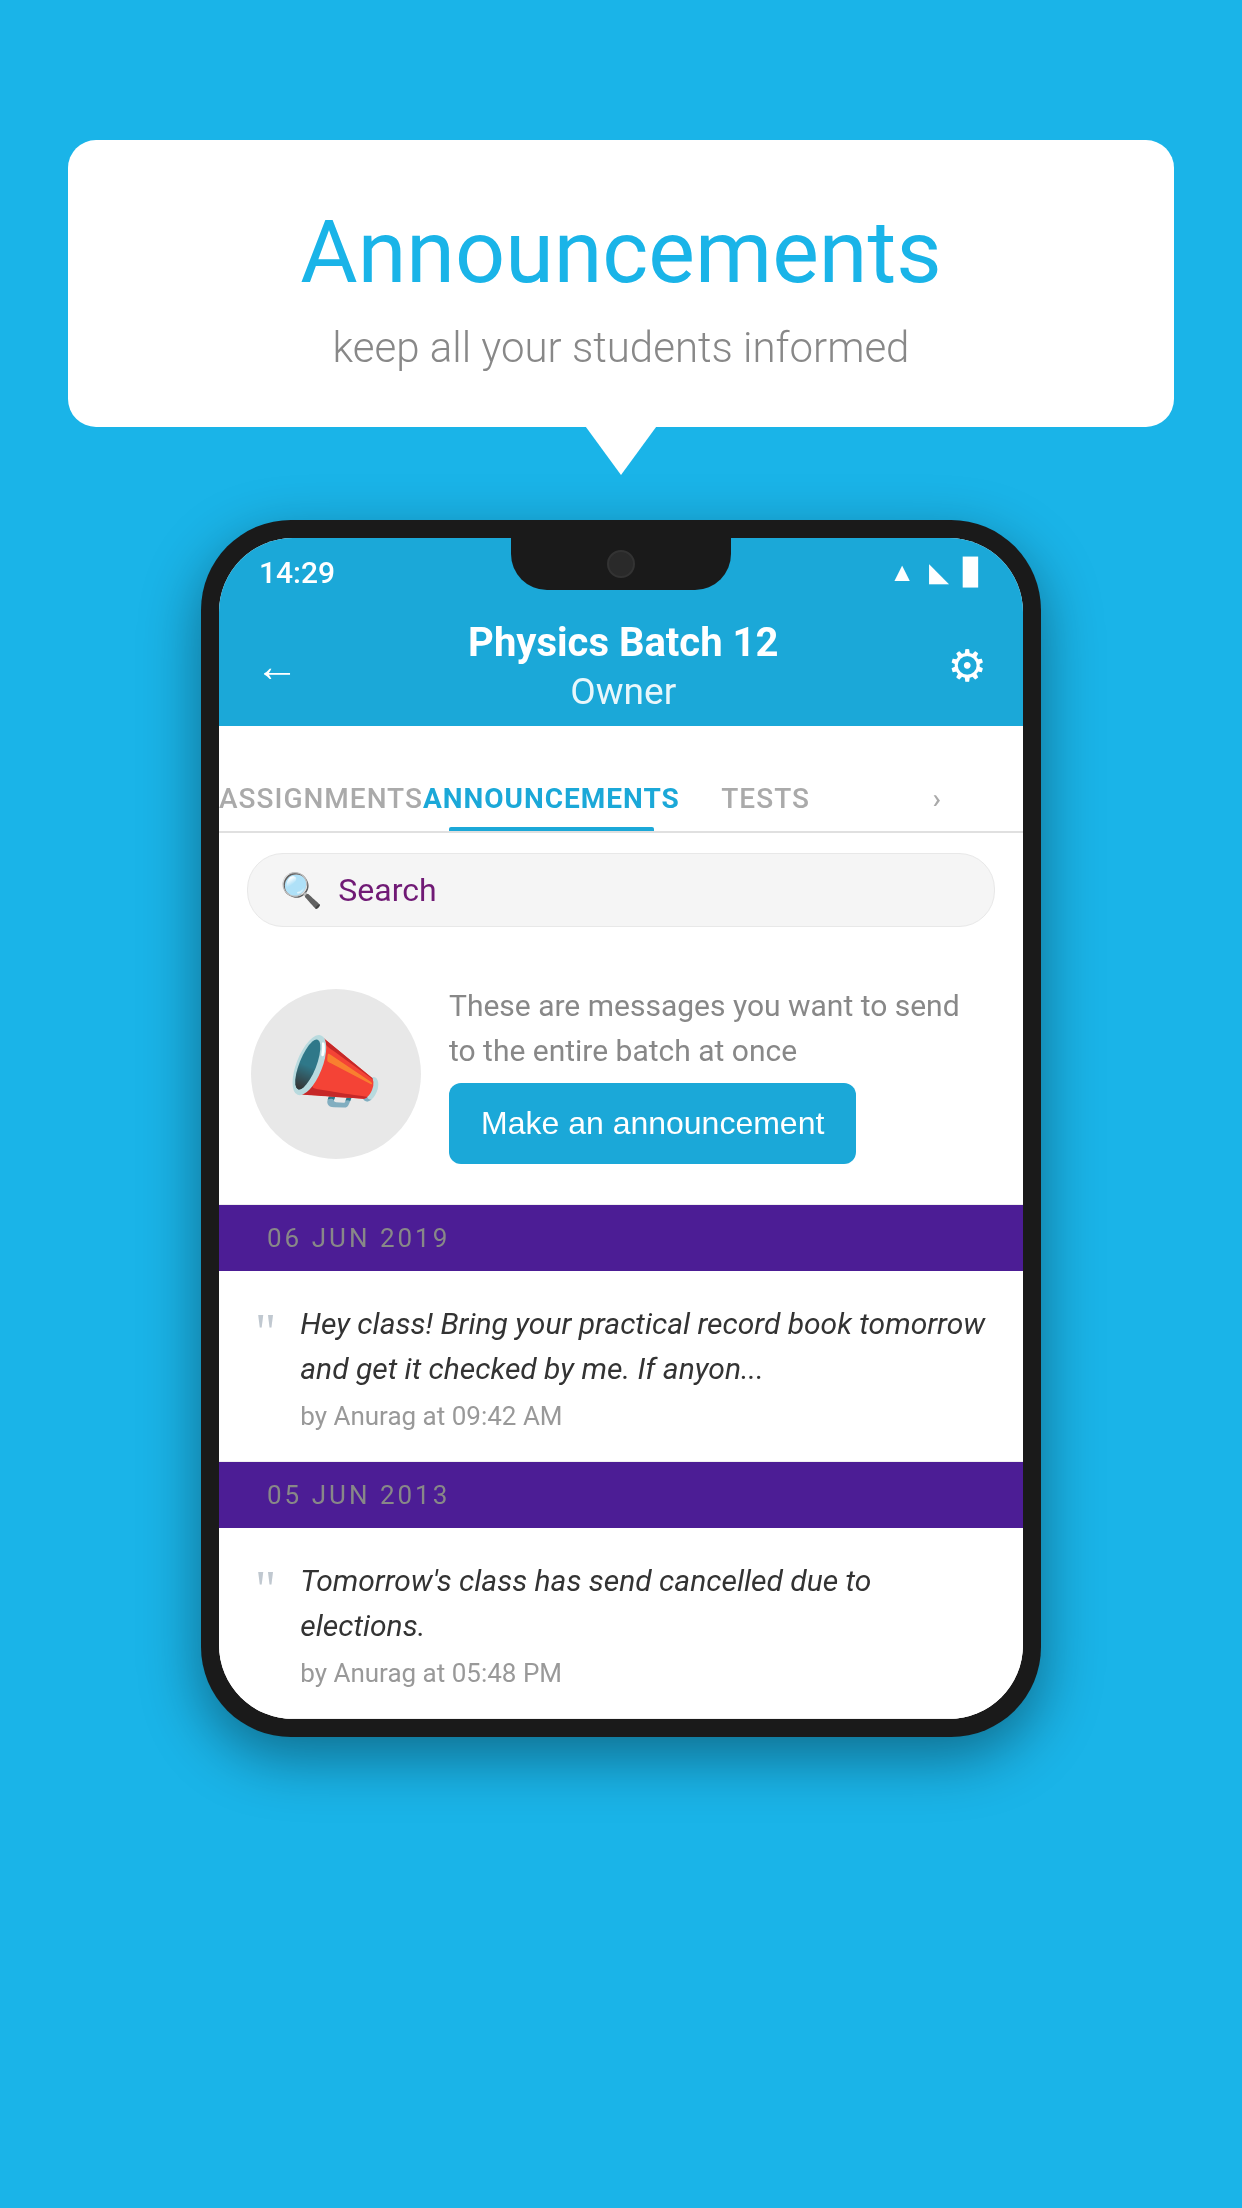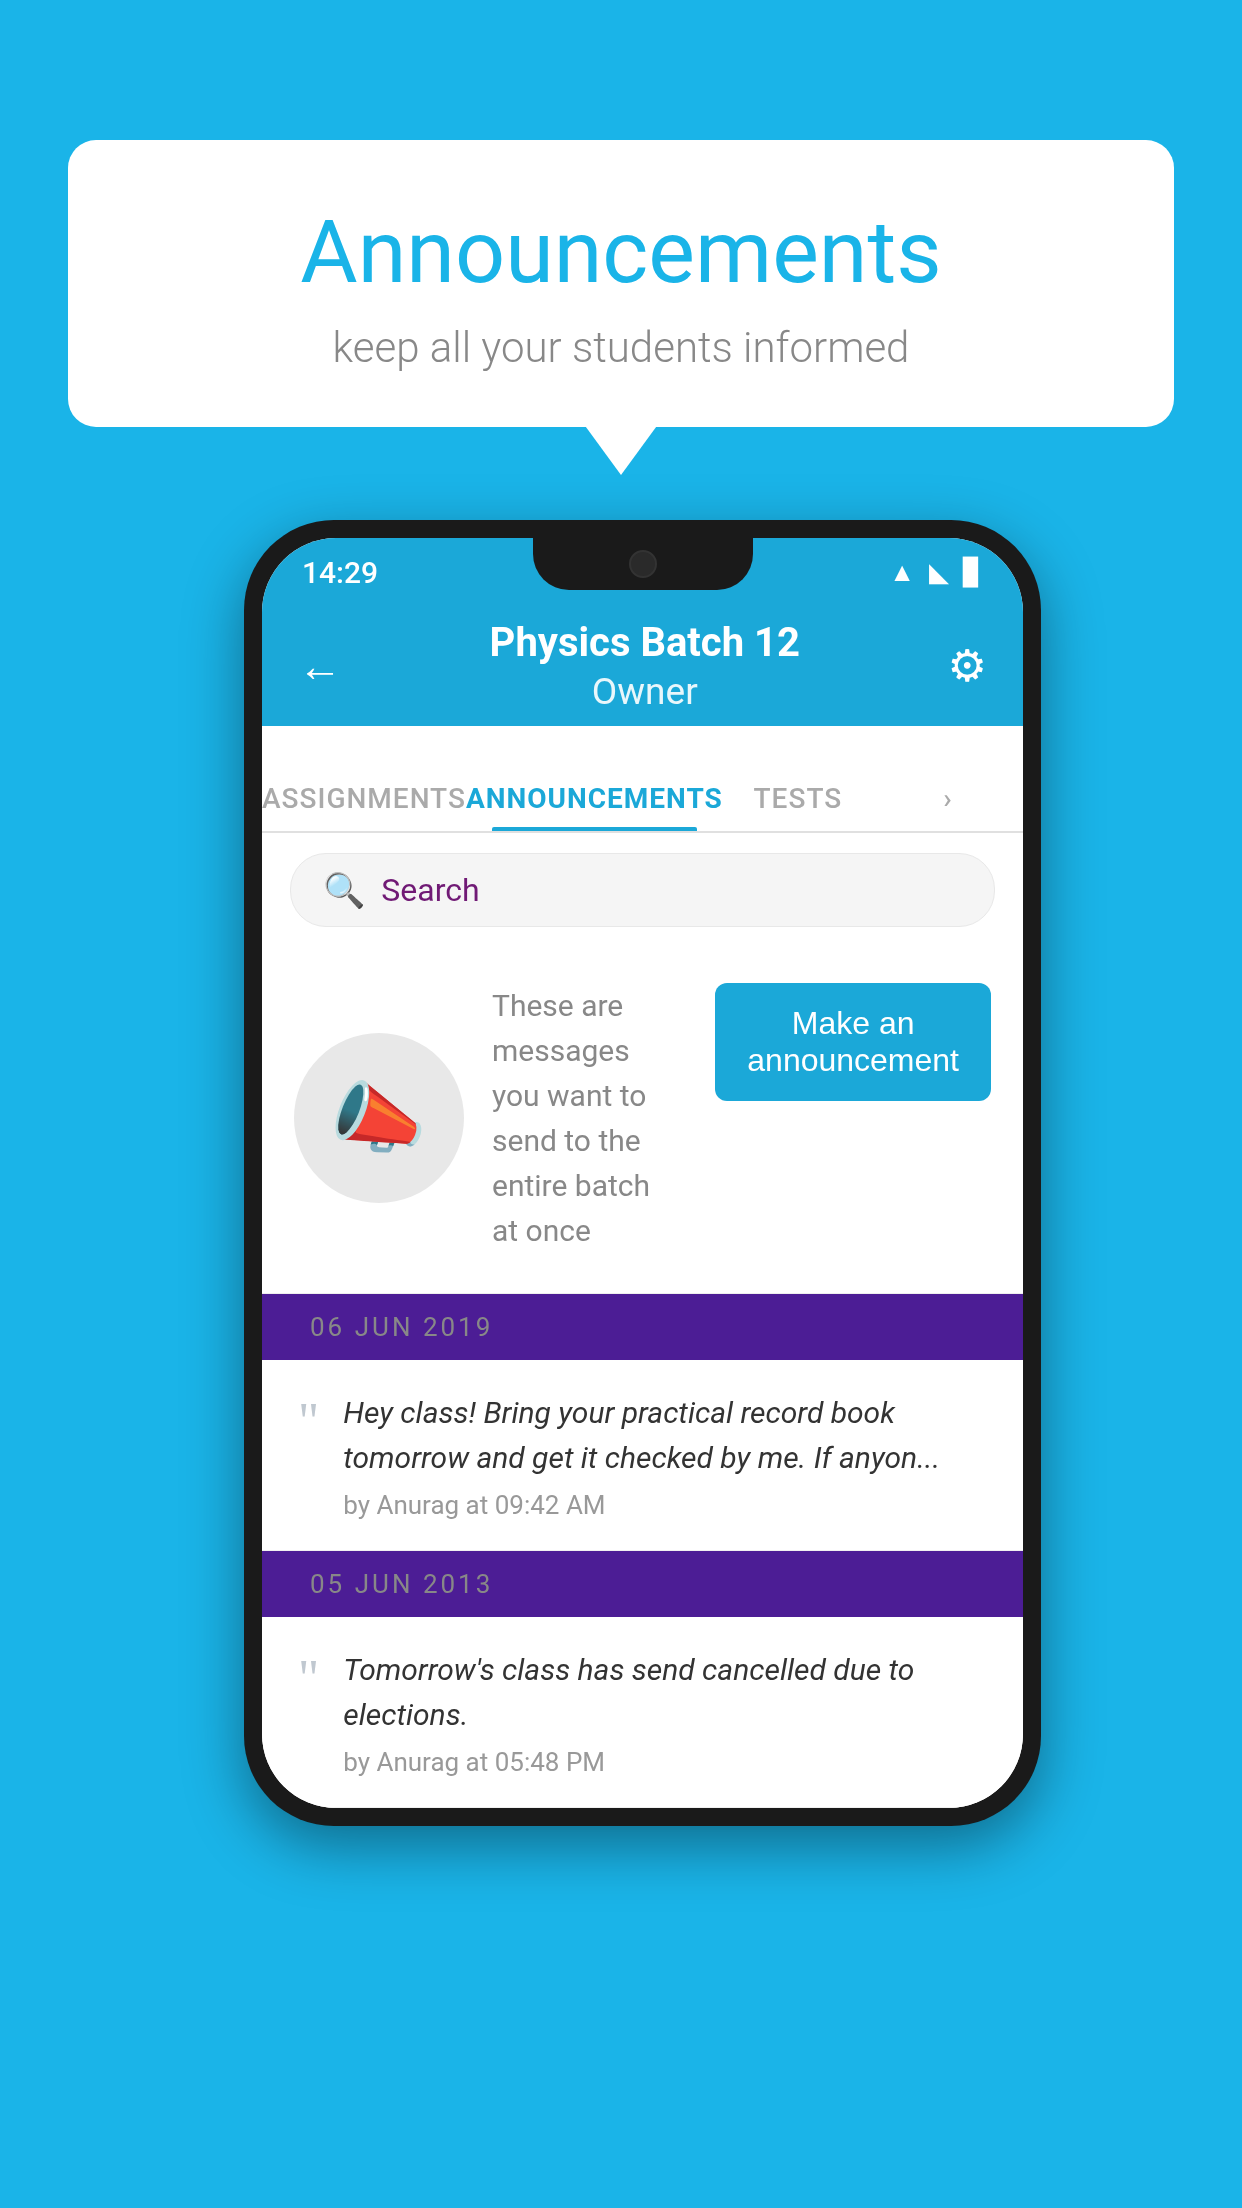--- a/index.html
+++ b/index.html
@@ -61,21 +61,20 @@
       left: 50%;
       transform: translateX(-50%);
       width: 840px;
     }
     .phone-outer {
       background: #1a1a1a;
       border-radius: 90px;
       padding: 18px;
       box-shadow: 0 20px 60px rgba(0,0,0,0.4);
       position: relative;
-      margin-left: 43px;
     }
     .phone-notch-area {
       position: absolute;
       top: 18px;
       left: 50%;
       transform: translateX(-50%);
       width: 220px;
       height: 52px;
       background: #1a1a1a;
       border-radius: 0 0 36px 36px;
@@ -232,22 +231,22 @@
       align-items: center;
       justify-content: center;
     }
     .megaphone-icon {
       font-size: 78px;
       color: #5a7fa8;
       transform: scaleX(-1);
     }
     .promo-right {
       display: flex;
-      flex-direction: row;
-      gap: 34px;
+      flex-direction: column;
+      gap: 10px;
     }
     .promo-text {
       font-size: 30px;
       color: #888;
       line-height: 1.5;
     }
     .make-announcement-btn {
       background: #1ba8d8;
       color: white;
       border: none;

